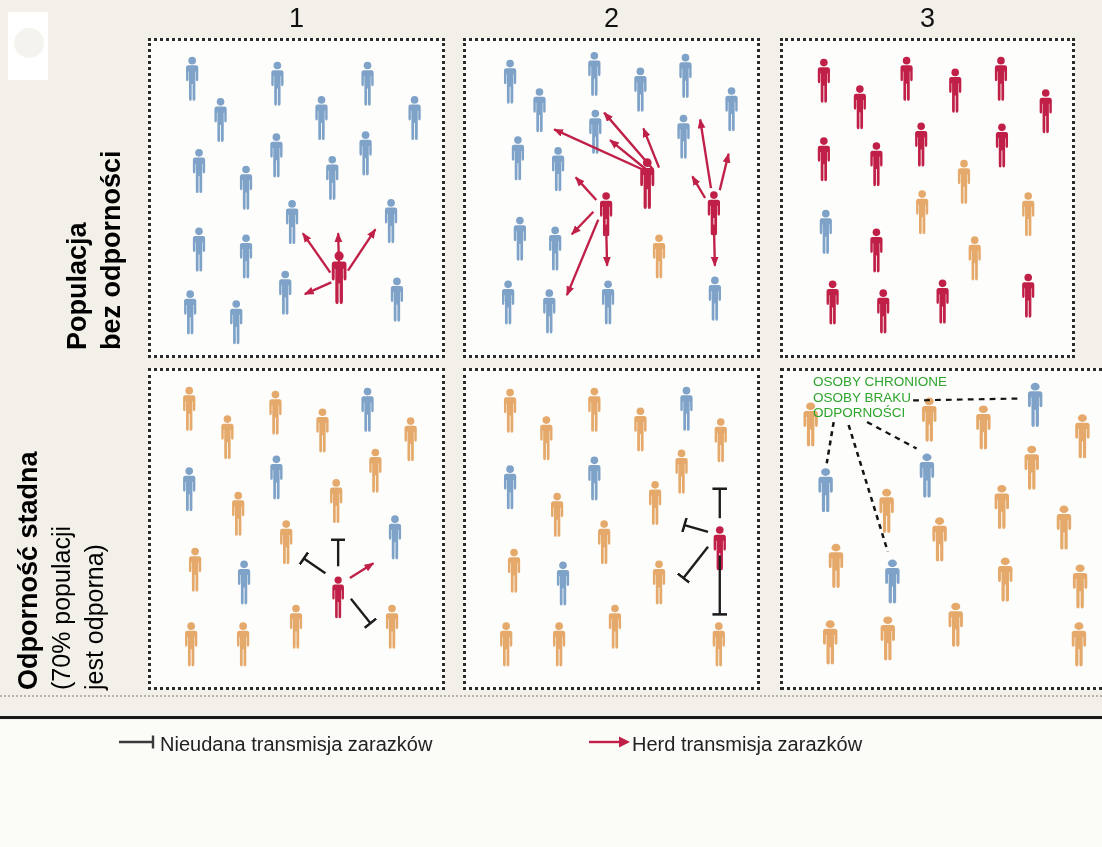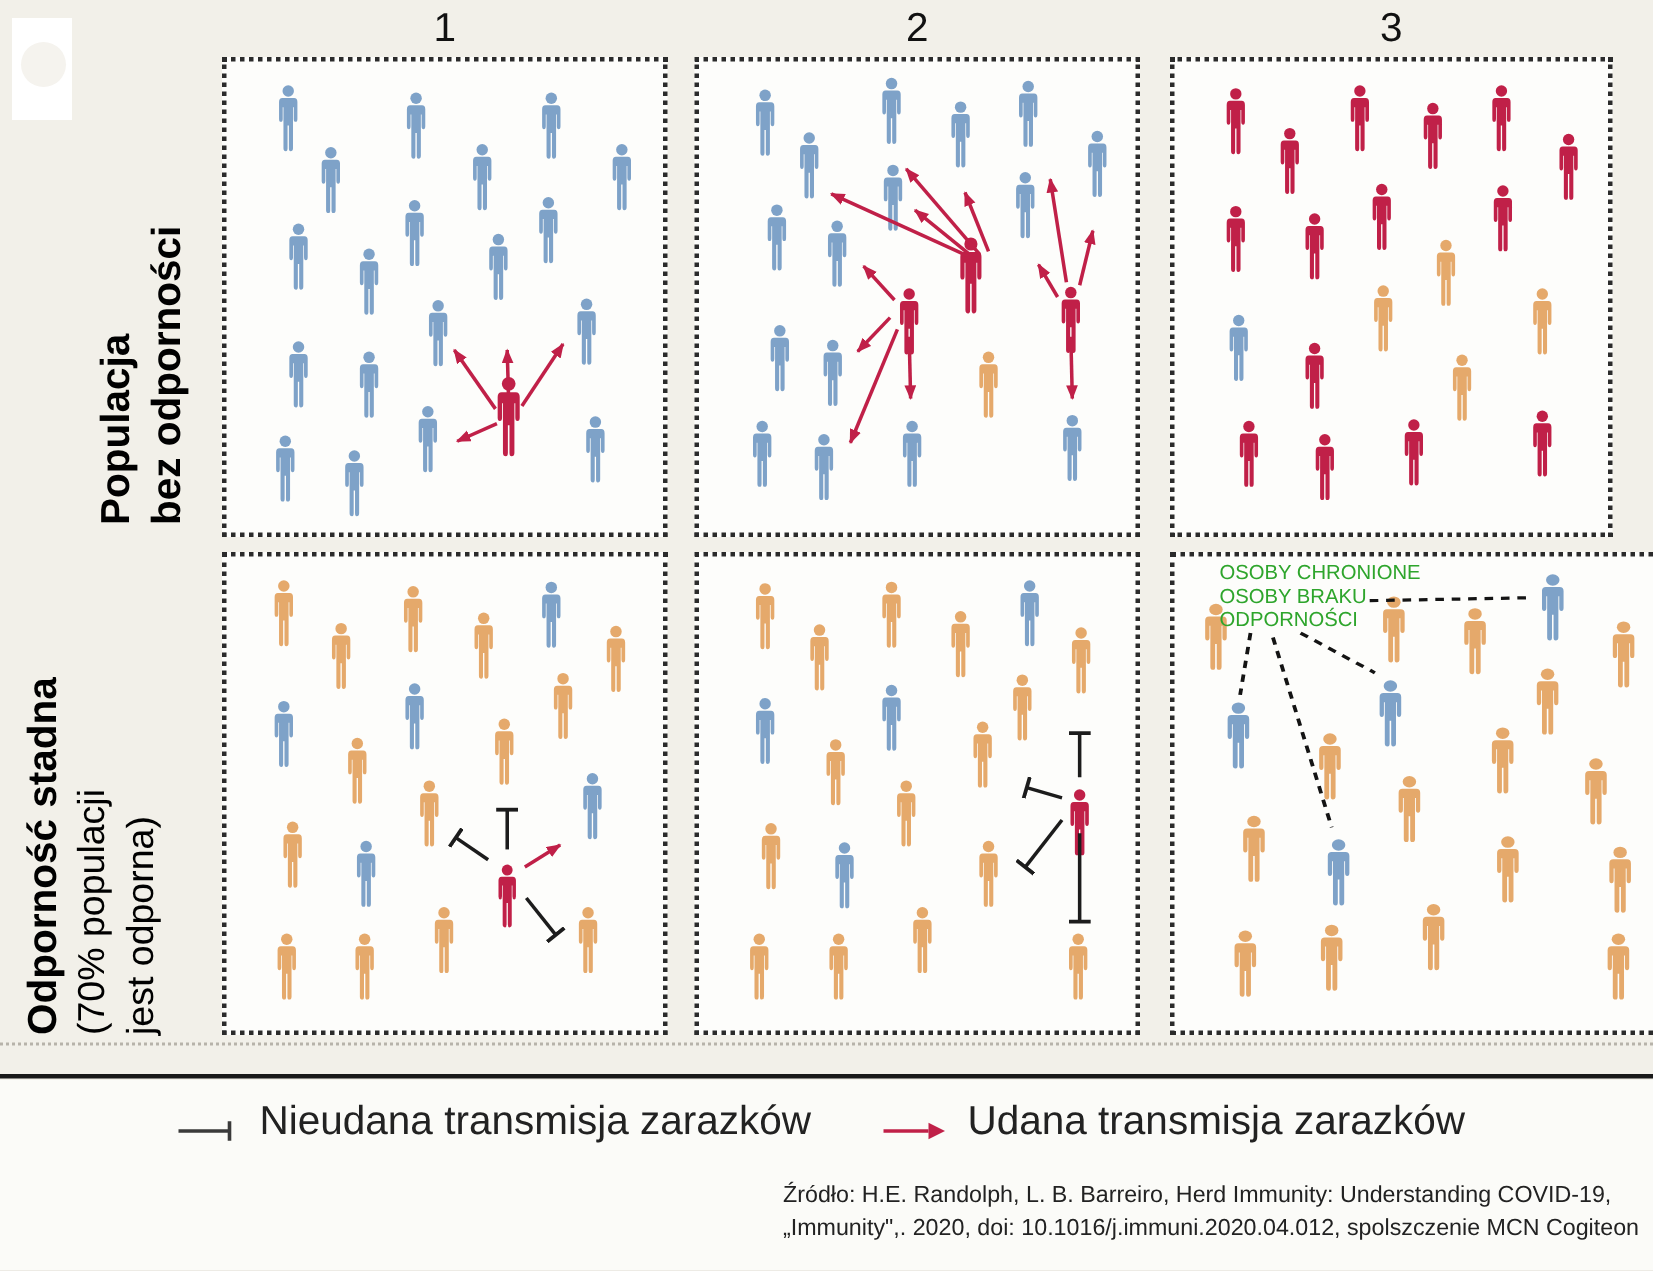--- a/index.html
+++ b/index.html
@@ -18,22 +18,22 @@
   .p2{left:463px;top:38px;width:297px;height:320px;}
   .p3{left:780px;top:38px;width:295px;height:320px;}
   .p4{left:148px;top:368px;width:297px;height:322px;}
   .p5{left:463px;top:368px;width:297px;height:322px;}
   .p6{left:780px;top:368px;width:348px;height:322px;}
   .panel svg{position:absolute;left:0;top:0;width:100%;height:100%;}
   .rot{position:absolute;transform:rotate(-90deg);transform-origin:0 0;color:#000;white-space:nowrap;}
   .rot1{left:60px;top:350px;width:264px;font-size:27px;font-weight:bold;line-height:34px;}
   .rot2{left:12px;top:690px;width:324px;font-size:25px;line-height:33px;}
   .rot2 .b1{font-size:27px;font-weight:bold;}
-  .legend-item{position:absolute;top:733px;height:30px;display:flex;align-items:flex-end;gap:13px;
-               font-size:27px;color:#222;}
+  .legend-item{position:absolute;top:733px;height:30px;display:flex;align-items:flex-start;
+               font-size:20px;color:#222;}
   .li1{left:116px;} .li2{left:586px;}
   .source{position:absolute;left:522px;top:786px;font-size:15.5px;line-height:22px;color:#222;}
   .annotation{position:absolute;left:30px;top:3px;font-size:13.5px;line-height:15.5px;z-index:3;}
 </style>
 </head>
 <body>
 
 <div class="stage">
 
   <div class="bottom-strip"></div>
@@ -649,21 +649,17 @@
       <line x1="3" y1="9" x2="37" y2="9" stroke-width="2.4" stroke="#3a3a3a"></line>
       <line x1="37" y1="2.5" x2="37" y2="15.5" stroke-width="2.4" stroke="#3a3a3a"></line>
     </svg>
     <span>Nieudana transmisja zarazków</span>
   </div>
   <div class="legend-item li2">
     <svg width="46" height="18">
       <line x1="3" y1="9" x2="33" y2="9" stroke-width="2.4" stroke="#c02048"></line>
       <polygon points="33,3.5 44,9 33,14.5" fill="#c02048"></polygon>
     </svg>
-    <span>Udana transmisja zarazków</span>
+    <span>Herd transmisja zarazków</span>
   </div>
 
-  <div class="source">
-    <div>Źródło: H.E. Randolph,  L. B. Barreiro, Herd Immunity: Understanding COVID-19,</div>
-    <div>„Immunity",. 2020, doi: 10.1016/j.immuni.2020.04.012, spolszczenie MCN Cogiteon</div>
-  </div>
 
 </div>
 
 </body></html>

